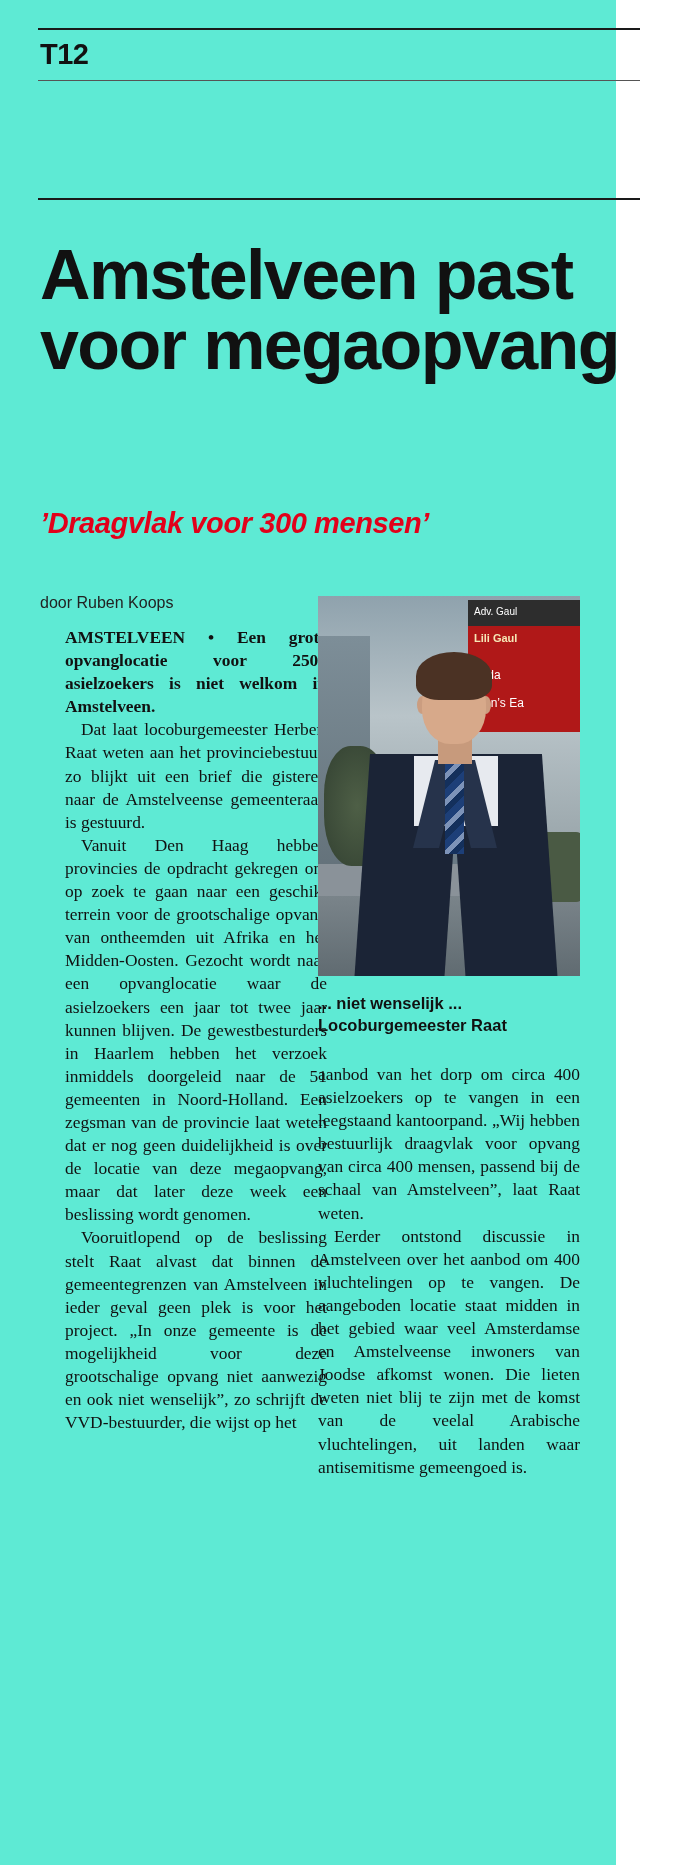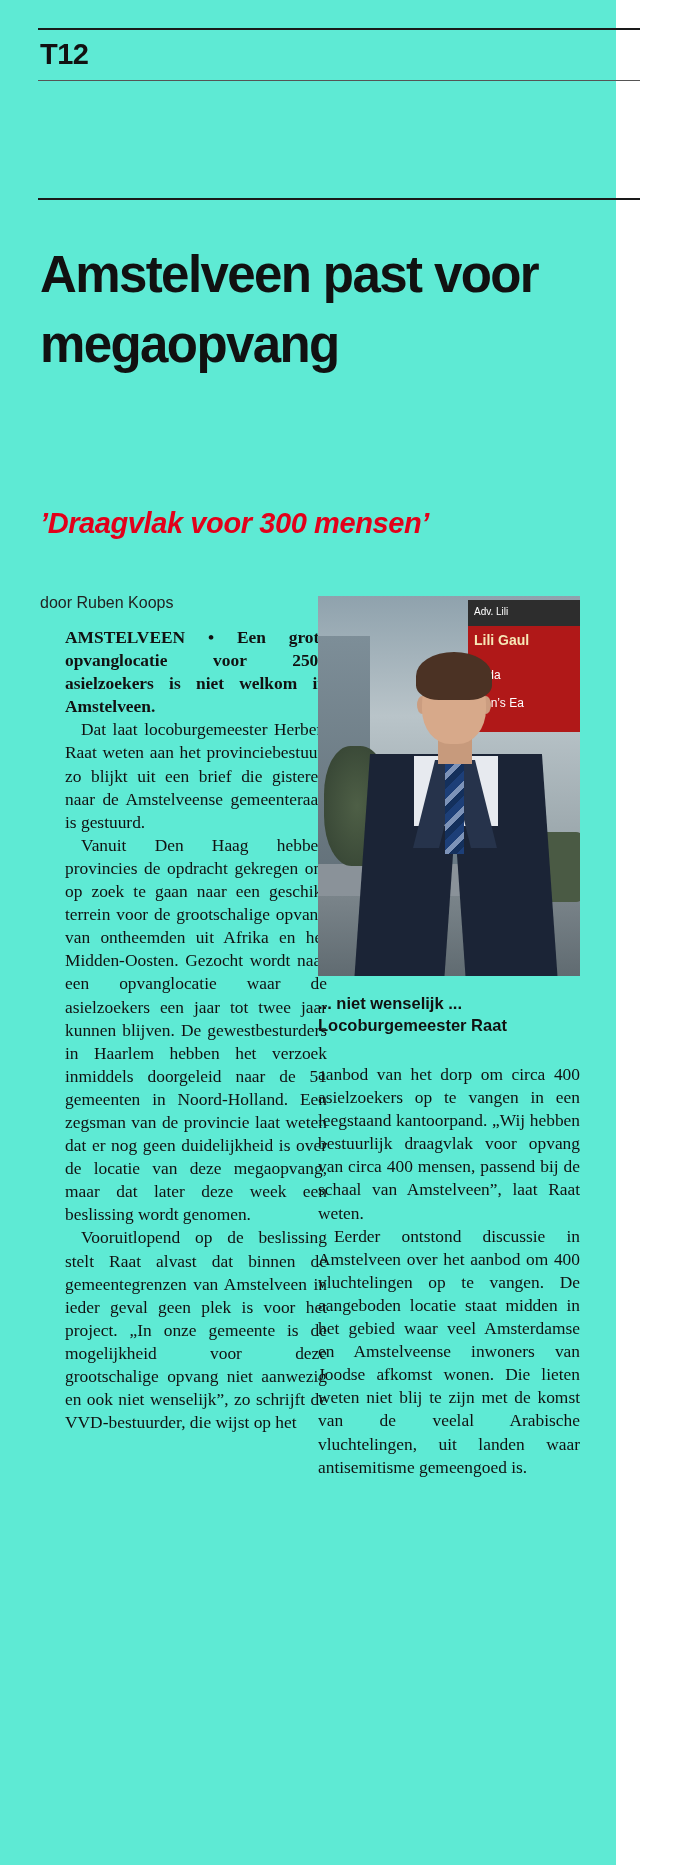--- a/index.html
+++ b/index.html
@@ -75,21 +75,21 @@
     background: #1a1a1a;
   }
 
   
   .headline {
     position: absolute;
     left: 40px; top: 240px;
     width: 600px;
     font-family: "Liberation Sans", sans-serif;
     font-weight: bold;
-    font-size: 51px;
+    font-size: 70px;
     line-height: 70px;
     letter-spacing: -1.6px;
     color: #111111;
   }
   .subhead {
     position: absolute;
     left: 40px; top: 506px;
     width: 600px;
     font-family: "Liberation Sans", sans-serif;
     font-weight: bold;
@@ -169,21 +169,21 @@
   }
   .photo .sign-txt {
     position: absolute;
     left: 156px;
     font-family: "Liberation Sans", sans-serif;
     font-size: 11px;
     color: #f2e9d6;
     white-space: nowrap;
   }
   .photo .sign-txt.l1 { top: 10px; color: #ffffff; font-size: 10px; }
-  .photo .sign-txt.l2 { top: 36px; font-size: 14px; font-weight: bold; color: #f6e7b6; }
+  .photo .sign-txt.l2 { top: 36px; font-size: 11px; font-weight: bold; color: #f6e7b6; }
   .photo .sign-txt.l3 { top: 72px; font-size: 12px; color: #ffffff; }
   .photo .sign-txt.l4 { top: 100px; font-size: 12px; color: #ffffff; }
   .photo .ground {
     position: absolute; left: 0; top: 300px;
     width: 262px; height: 80px;
     background: linear-gradient(180deg, #7a848a 0%, #606b71 100%);
   }
   .photo .road {
     position: absolute; left: 0; top: 268px;
     width: 262px; height: 44px;
@@ -290,21 +290,21 @@
     <p>Dat laat locoburgemeester Herbert Raat weten aan het provinciebestuur, zo blijkt uit een brief die gisteren naar de Amstelveense gemeenteraad is gestuurd.</p>
     <p>Vanuit Den Haag hebben provincies de opdracht gekregen om op zoek te gaan naar een geschikt terrein voor de grootschalige opvang van ontheemden uit Afrika en het Midden-Oosten. Gezocht wordt naar een opvanglocatie waar de asielzoekers een jaar tot twee jaar kunnen blijven. De gewestbesturders in Haarlem hebben het verzoek inmiddels doorgeleid naar de 51 gemeenten in Noord-Holland. Een zegsman van de provincie laat weten dat er nog geen duidelijkheid is over de locatie van deze megaopvang, maar dat later deze week een beslissing wordt genomen.</p>
     <p>Vooruitlopend op de beslissing stelt Raat alvast dat binnen de gemeentegrenzen van Amstelveen in ieder geval geen plek is voor het project. „In onze gemeente is de mogelijkheid voor deze grootschalige opvang niet aanwezig en ook niet wenselijk”, zo schrijft de VVD-bestuurder, die wijst op het</p>
   </div>
 
   <div class="photo">
     <div class="sky"></div>
     <div class="building-left"></div>
     <div class="sign"></div>
     <div class="sign-top"></div>
-    <div class="sign-txt l1">Adv. Lili</div>
+    <div class="sign-txt l1">Adv. Gaul</div>
     <div class="sign-txt l2">Lili Gaul</div>
     <div class="sign-txt l3">enda</div>
     <div class="sign-txt l4">men’s Ea</div>
     <div class="road"></div>
     <div class="ground"></div>
     <div class="tree"></div>
     <div class="hedge"></div>
     <div class="jacket-l"></div>
     <div class="jacket-r"></div>
     <div class="shirt"></div>

